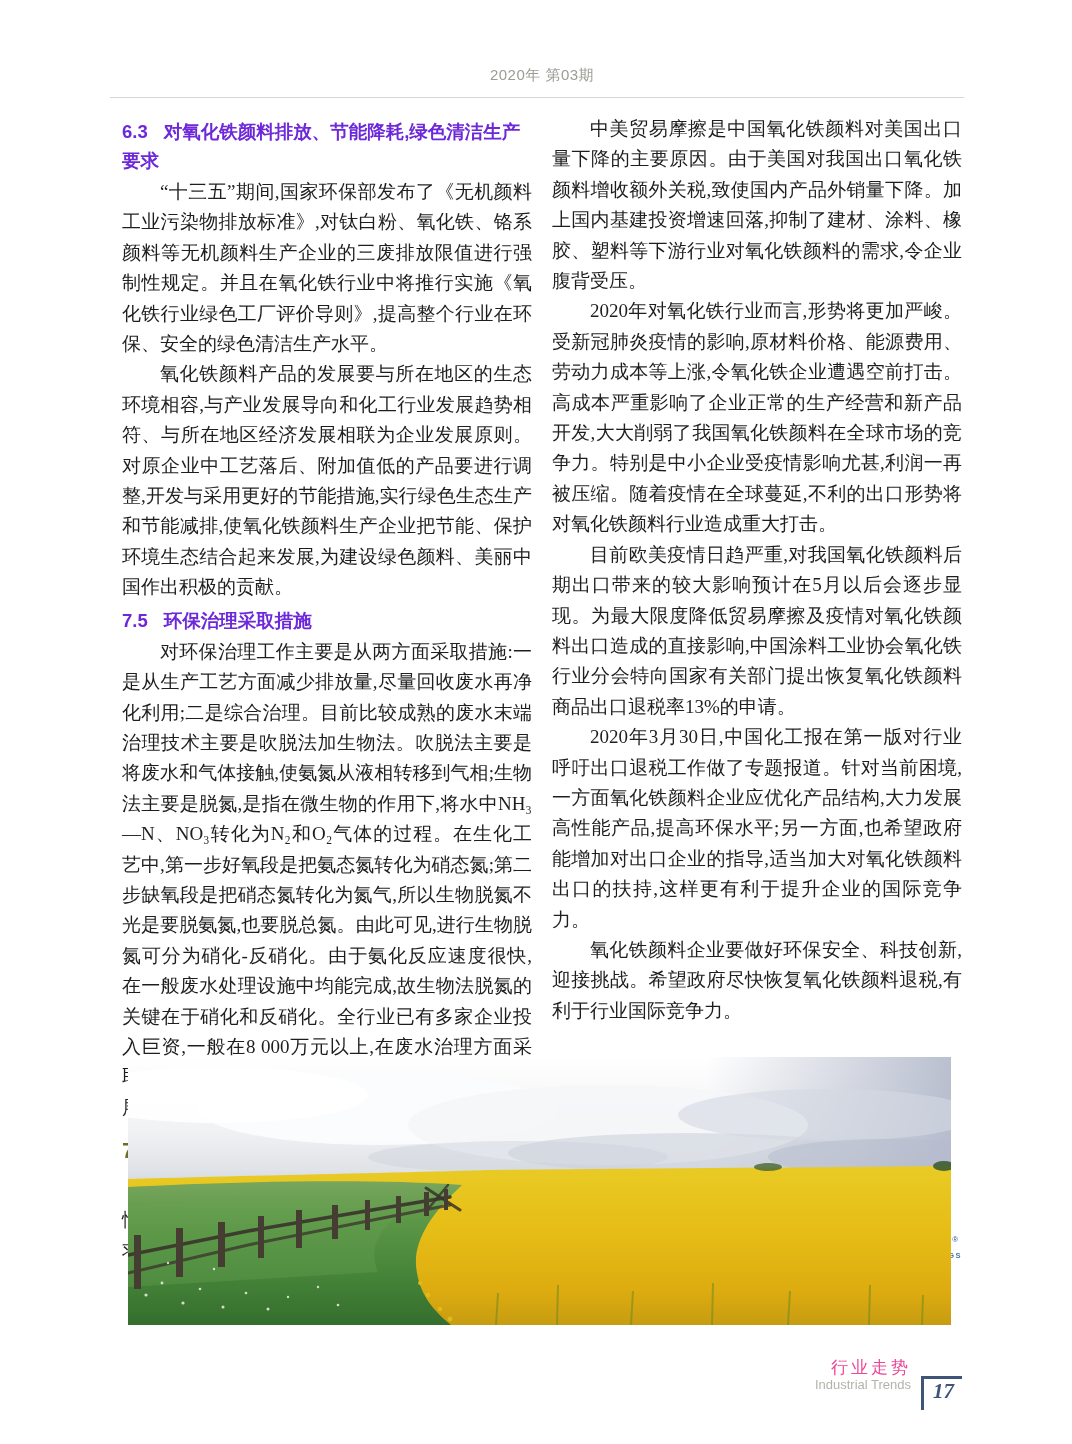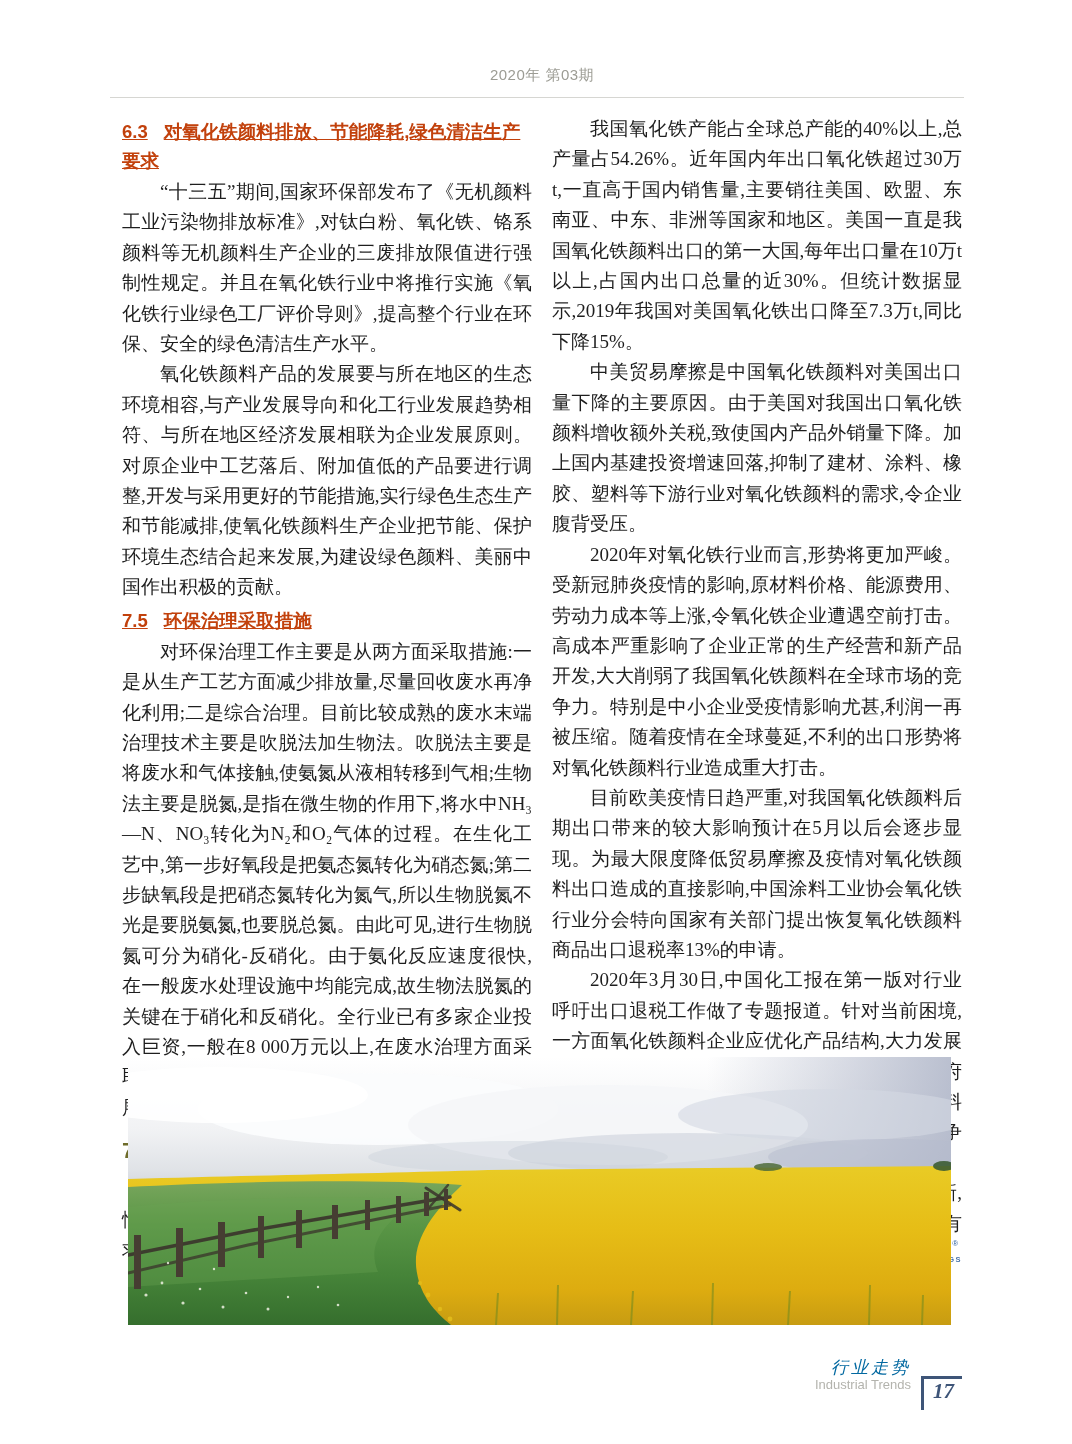--- a/index.html
+++ b/index.html
@@ -31,23 +31,22 @@
   .column{position:relative;}
   .para{
     margin:0;
     font-size:19px;line-height:30.4px;
     text-align:justify;text-indent:2em;
     color:#1e1e1e;
   }
   .h-small{
     margin:3px 0 2px 0;
     font-family:"Liberation Sans","DejaVu Sans",sans-serif;
-    font-size:18.5px;font-weight:bold;color:#c2410c;
+    font-size:18.5px;font-weight:bold;color:#6d28d9;
     line-height:29px;
-    text-decoration:underline;
   }
   .h-small .sec-num{margin-right:16px;}
   .h-large{
     margin:12px 0 7px 0;
     font-family:"Liberation Sans","DejaVu Sans",sans-serif;
     font-size:22.5px;font-weight:bold;color:#6e6c2a;
     line-height:32px;
   }
   .h-large .sec-num{margin-right:18px;}
   
@@ -65,21 +64,21 @@
     position:absolute;left:128px;top:1057px;width:823px;height:268px;
     overflow:hidden;
   }
   .photo svg{display:block;width:100%;height:100%;}
   
   .footer{
     position:absolute;right:110px;top:1358px;
     display:flex;align-items:flex-start;gap:10px;
   }
   .footer-label{text-align:right;font-family:"Liberation Sans","DejaVu Sans",sans-serif;}
-  .footer-label .cn{font-size:17px;color:#0369a1;letter-spacing:3px;line-height:20px;font-style:italic;}
+  .footer-label .cn{font-size:17px;color:#ec4899;letter-spacing:3px;line-height:20px;}
   .footer-label .en{font-size:13px;color:#b3b3ad;line-height:14px;}
   .footer-page{
     margin-top:18px;
     border-top:3.5px solid #3e5578;border-left:3.5px solid #3e5578;
     padding:1px 8px 8px 9px;
     font-family:"Liberation Serif","DejaVu Serif",serif;
     font-style:italic;font-weight:bold;
     font-size:21px;color:#3e5578;line-height:22px;
   }
 </style>
@@ -105,21 +104,20 @@
         <span class="sec-num">7.5</span><span>环保治理采取措施</span>
       </h3>
       <p class="para">对环保治理工作主要是从两方面采取措施:一是从生产工艺方面减少排放量,尽量回收废水再净化利用;二是综合治理。目前比较成熟的废水末端治理技术主要是吹脱法加生物法。吹脱法主要是将废水和气体接触,使氨氮从液相转移到气相;生物法主要是脱氮,是指在微生物的作用下,将水中NH₃—N、NO₃转化为N₂和O₂气体的过程。在生化工艺中,第一步好氧段是把氨态氮转化为硝态氮;第二步缺氧段是把硝态氮转化为氮气,所以生物脱氮不光是要脱氨氮,也要脱总氮。由此可见,进行生物脱氮可分为硝化-反硝化。由于氨化反应速度很快,在一般废水处理设施中均能完成,故生物法脱氮的关键在于硝化和反硝化。全行业已有多家企业投入巨资,一般在8 000万元以上,在废水治理方面采取积极措施,取得了良好的效果,为企业的生存和发展奠定了基础。</p>
       <h2 class="h-large">
         <span class="sec-num">7</span><span>氧化铁行业呼吁恢复出口退税</span>
       </h2>
       <p class="para">氧化铁产业遭遇中美贸易摩擦和新冠肺炎疫情的双重打击影响,正常生产经营较为困难,呼吁请求恢复氧化铁行业的出口退税。</p>
     </div>
 
     <div class="column">
-      <p class="para">我国氧化铁产能占全球总产能的40%以上,总产量占54.26%。近年国内年出口氧化铁超过30万t,一直高于国内销售量,主要销往美国、欧盟、东南亚、中东、非洲等国家和地区。美国一直是我国氧化铁颜料出口的第一大国,每年出口量在10万t以上,占国内出口总量的近30%。但统计数据显示,2019年我国对美国氧化铁出口降至7.3万t,同比下降15%。</p>
       <p class="para">中美贸易摩擦是中国氧化铁颜料对美国出口量下降的主要原因。由于美国对我国出口氧化铁颜料增收额外关税,致使国内产品外销量下降。加上国内基建投资增速回落,抑制了建材、涂料、橡胶、塑料等下游行业对氧化铁颜料的需求,令企业腹背受压。</p>
       <p class="para">2020年对氧化铁行业而言,形势将更加严峻。受新冠肺炎疫情的影响,原材料价格、能源费用、劳动力成本等上涨,令氧化铁企业遭遇空前打击。高成本严重影响了企业正常的生产经营和新产品开发,大大削弱了我国氧化铁颜料在全球市场的竞争力。特别是中小企业受疫情影响尤甚,利润一再被压缩。随着疫情在全球蔓延,不利的出口形势将对氧化铁颜料行业造成重大打击。</p>
       <p class="para">目前欧美疫情日趋严重,对我国氧化铁颜料后期出口带来的较大影响预计在5月以后会逐步显现。为最大限度降低贸易摩擦及疫情对氧化铁颜料出口造成的直接影响,中国涂料工业协会氧化铁行业分会特向国家有关部门提出恢复氧化铁颜料商品出口退税率13%的申请。</p>
       <p class="para">2020年3月30日,中国化工报在第一版对行业呼吁出口退税工作做了专题报道。针对当前困境,一方面氧化铁颜料企业应优化产品结构,大力发展高性能产品,提高环保水平;另一方面,也希望政府能增加对出口企业的指导,适当加大对氧化铁颜料出口的扶持,这样更有利于提升企业的国际竞争力。</p>
       <p class="para">氧化铁颜料企业要做好环保安全、科技创新,迎接挑战。希望政府尽快恢复氧化铁颜料退税,有利于行业国际竞争力。</p>
 
       <div class="cc-logo">
         <div>
           <span class="cn">中国涂料</span><span class="mark">®</span>
         </div>

